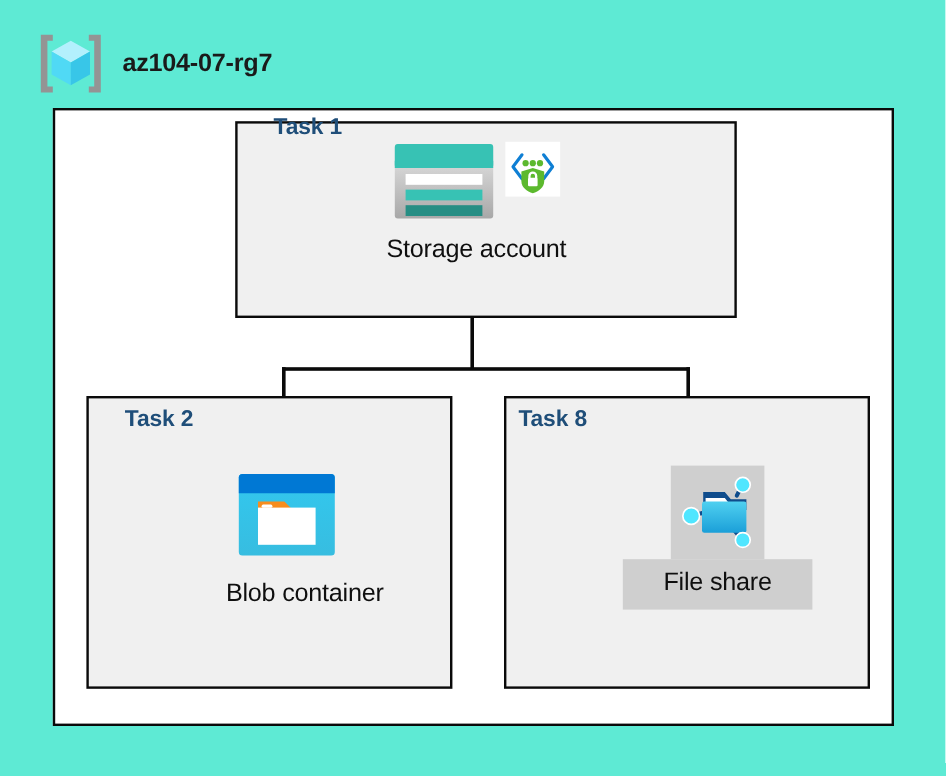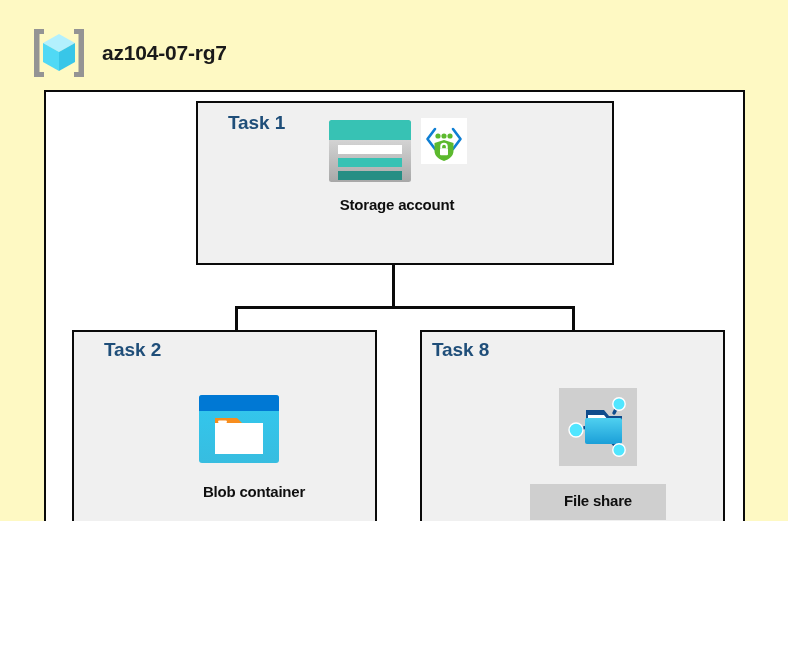--- a/index.html
+++ b/index.html
@@ -8,22 +8,22 @@
     padding: 0;
     background: #ffffff;
   }
   body {
     font-family: "Liberation Sans", sans-serif;
     -webkit-font-smoothing: antialiased;
   }
   #canvas {
     position: relative;
     width: 788px;
-    height: 521px;
-    background: #fef9c3;
+    height: 647px;
+    background: #5eead4;
     overflow: hidden;
     text-align: center;
   }
 
   
   #rg-header {
     position: absolute;
     left: 30px;
     top: 24px;
     display: flex;
@@ -80,21 +80,21 @@
   }
 
   .task-label {
     position: absolute;
     font-size: 19px;
     font-weight: bold;
     color: #1f4e79;
     letter-spacing: -0.1px;
     white-space: nowrap;
   }
-  #task1-label { left: 228px; top: 112px; }
+  #task1-label { left: 228px; top: 96px; }
   #task2-label { left: 104px; top: 339px; }
   #task3-label { left: 432px; top: 339px; }
 
   
   .connector {
     position: absolute;
     background: #0a0a0a;
   }
   #conn-stem      { left: 392px; top: 228px;  width: 2.5px; height: 80px; }
   #conn-horiz     { left: 235px; top: 306px;  width: 340px; height: 2.5px; }
@@ -102,22 +102,22 @@
   #conn-right-drop{ left: 572px; top: 306px;  width: 2.5px; height: 88px; }
 
   
   .node {
     position: absolute;
     display: flex;
     flex-direction: column;
     align-items: center;
   }
   .node-label {
-    font-size: 15px;
-    font-weight: bold;
+    font-size: 21px;
+    font-weight: normal;
     color: #0f0f0f;
     white-space: nowrap;
     letter-spacing: -0.2px;
   }
 
   
   #storage-node { left: 293px; top: 118px; width: 208px; }
   #storage-icons {
     display: flex;
     align-items: flex-start;
@@ -136,21 +136,21 @@
     background: #cfcfcf;
     width: 78px;
     height: 78px;
     display: flex;
     align-items: center;
     justify-content: center;
   }
   #fileshare-label-wrap {
     background: #cfcfcf;
     padding: 8px 34px 10px 34px;
-    margin-top: 18px;
+    margin-top: 0px;
   }
   .icon-svg { display: block; }
 </style>
 </head>
 <body>
 
 <div id="canvas">
 
   <div id="rg-header">
     <span>

